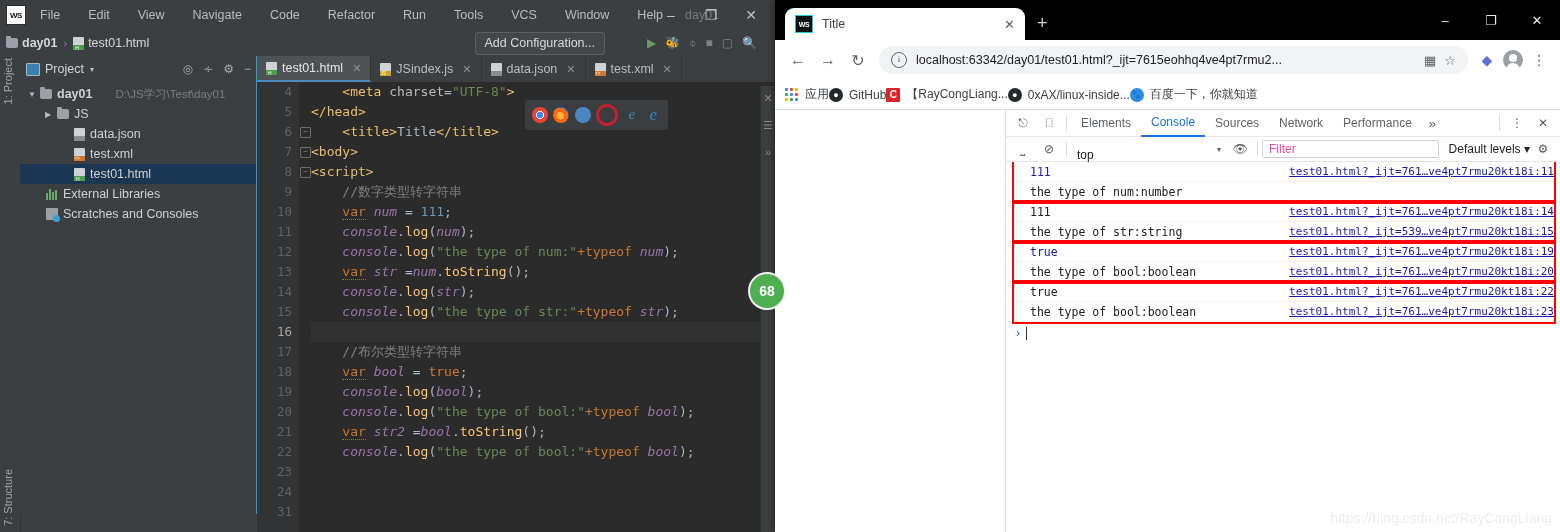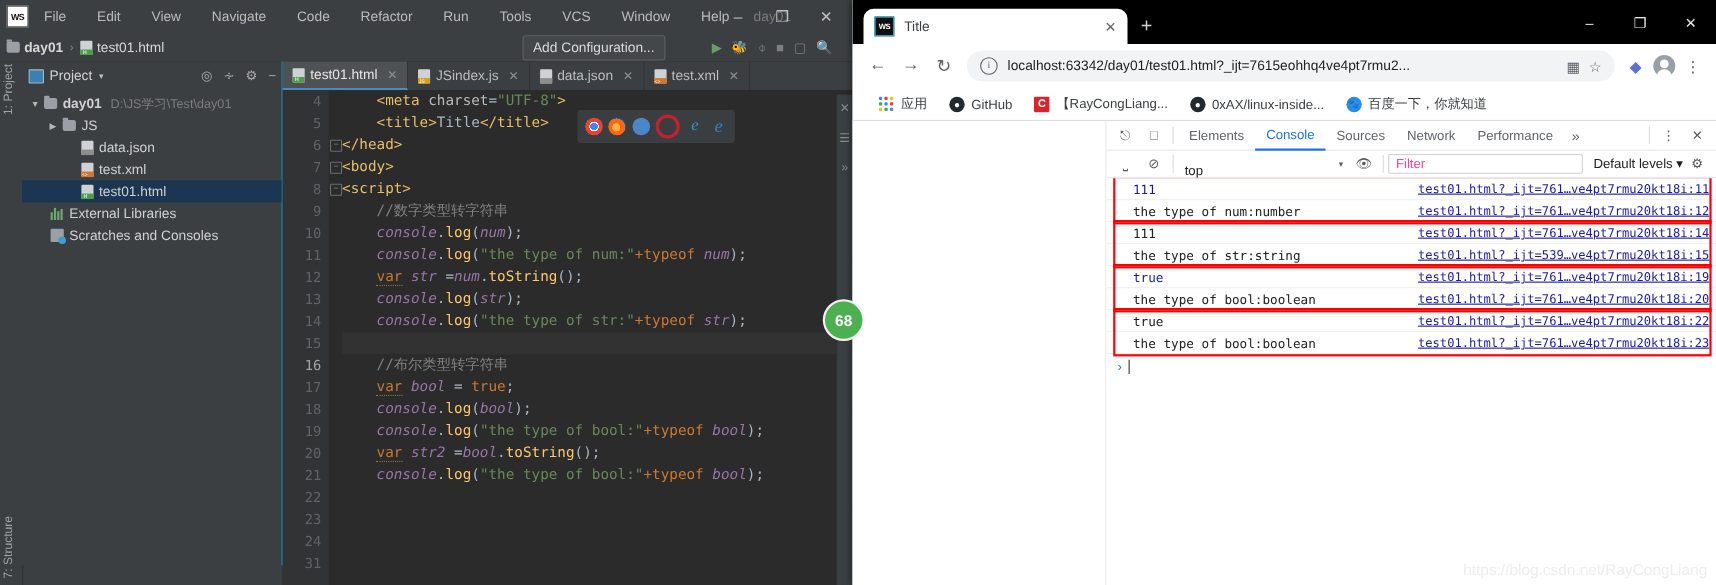--- a/index.html
+++ b/index.html
@@ -51,21 +51,21 @@
   .proj-head .ttl{color:#d0d2d3;font-size:12.5px;margin-left:5px;}
   .sq-ic{width:12px;height:11px;border:1.5px solid #9fb8c8;background:#3c7fb1;border-radius:1px;}
   .caret{color:#c0c0c0;font-size:8px;margin-left:6px;}
   .ph-icons{position:absolute;right:5px;top:0;height:26px;display:flex;align-items:center;gap:10px;color:#a9abac;font-size:12px;}
   .tree{padding-top:2px;}
   .trow{height:20px;display:flex;align-items:center;font-size:12.5px;color:#cfd1d2;padding-left:8px;white-space:nowrap;}
   .trow.sel{background:#1b3652;}
   .trow .arw{width:12px;color:#b4b6b7;font-size:8px;}
   .trow .nm{margin-left:5px;}
   .trow .nm.bold{font-weight:bold;}
-  .trow .path{color:#7b7d7e;margin-left:8px;font-size:11.5px;}
+  .trow .path{color:#7b7d7e;margin-left:23px;font-size:11.5px;}
   .json-ic{width:11px;height:13px;background:#cfd2d4;border-radius:1px;position:relative;}
   .json-ic:after{content:"";position:absolute;left:0;bottom:0;width:11px;height:5px;background:#8d8d8d;}
   .xml-ic{width:11px;height:13px;background:#cfd2d4;border-radius:1px;position:relative;}
   .xml-ic:after{content:"";position:absolute;left:0;bottom:0;width:11px;height:5px;background:#d4772e;}
   .xml-ic:before{content:"<>";position:absolute;left:0.5px;bottom:-1px;font-size:4.5px;color:#fff;z-index:2;line-height:6px;}
   .lib-ic{width:12px;height:12px;position:relative;display:inline-block;}
   .lib-ic i{position:absolute;bottom:0;width:2px;background:#6aab6a;}
   .scr-ic{width:12px;height:12px;background:#9aa0a6;border-radius:1px;position:relative;}
   .scr-ic:after{content:"";position:absolute;right:-2px;bottom:-2px;width:7px;height:7px;border-radius:50%;background:#3c9dd0;}
 
@@ -136,22 +136,22 @@
     padding:0 12px;margin:0 6px;box-sizing:border-box;}
   .omnibox .info{width:14px;height:14px;border:1.4px solid #5f6368;border-radius:50%;color:#5f6368;
     font-size:9px;line-height:12px;text-align:center;margin-right:9px;font-family:"Liberation Serif",serif;}
   .omnibox .url{font-size:12.5px;color:#202124;flex:1;white-space:nowrap;overflow:hidden;}
   .omnibox .tr{color:#5f6368;font-size:13px;margin-left:8px;}
   .tb-ic{width:26px;height:26px;display:flex;align-items:center;justify-content:center;color:#5f6368;font-size:14px;}
   .avatar{width:20px;height:20px;border-radius:50%;background:#9aa0a6;position:relative;}
   .avatar:before{content:"";position:absolute;left:6px;top:4px;width:8px;height:8px;border-radius:50%;background:#fff;}
   .avatar:after{content:"";position:absolute;left:3px;top:13px;width:14px;height:9px;border-radius:7px 7px 0 0;background:#fff;}
 
-  .ch-bookmarks{height:30px;background:#fff;display:flex;align-items:center;padding:0 24px;
-    border-bottom:1px solid #dadce0;box-sizing:border-box;gap:20px;}
+  .ch-bookmarks{height:30px;background:#fff;display:flex;align-items:center;padding:0 10px;
+    border-bottom:1px solid #dadce0;box-sizing:border-box;gap:0;}
   .bm{display:flex;align-items:center;gap:6px;font-size:12px;color:#3c4043;white-space:nowrap;}
   .apps-ic{width:14px;height:14px;display:grid;grid-template-columns:repeat(3,1fr);gap:1px;}
   .apps-ic i{display:block;width:3px;height:3px;background:#4285f4;border-radius:1px;}
   .gh-ic{width:14px;height:14px;border-radius:50%;background:#24292e;color:#fff;font-size:9px;
     display:flex;align-items:center;justify-content:center;}
   .c-ic{width:14px;height:14px;background:#d9232d;color:#fff;font-size:10px;font-weight:bold;
     display:flex;align-items:center;justify-content:center;border-radius:1px;}
   .bd-ic{width:14px;height:14px;border-radius:50%;background:#2b8ce5;color:#fff;font-size:8px;
     display:flex;align-items:center;justify-content:center;}
 
@@ -362,25 +362,26 @@
           </div>
 
           <div class="fold">
             <div class="foldmark" style="top:45px;">−</div>
             <div class="foldmark" style="top:65px;">−</div>
             <div class="foldmark" style="top:85px;">−</div>
           </div>
 
           <div class="codelines">
             <div class="cl"><span class="tk-txt">    </span><span class="tk-tag">&lt;meta</span> <span class="tk-attr">charset</span><span class="tk-txt">=</span><span class="tk-str">"UTF-8"</span><span class="tk-tag">&gt;</span></div>
+            <div class="cl"><span class="tk-tag">&lt;/head&gt;</span></div>
             <div class="cl"><span class="tk-txt">    </span><span class="tk-tag">&lt;title&gt;</span><span class="tk-txt">Title</span><span class="tk-tag">&lt;/title&gt;</span></div>
-            <div class="cl"><span class="tk-tag">&lt;/head&gt;</span></div>
             <div class="cl"><span class="tk-tag">&lt;body&gt;</span></div>
             <div class="cl"><span class="tk-tag">&lt;script&gt;</span></div>
             <div class="cl"><span class="tk-com">    //数字类型转字符串</span></div>
+            <div class="cl"><span class="tk-txt">    </span><span class="tk-kw wavy">var</span><span class="tk-txt"> </span><span class="tk-var">num</span><span class="tk-txt"> = </span><span class="tk-num">111</span><span class="tk-txt">;</span></div>
             <div class="cl"><span class="tk-txt">    </span><span class="tk-var">console</span><span class="tk-txt">.</span><span class="tk-fn">log</span><span class="tk-txt">(</span><span class="tk-var">num</span><span class="tk-txt">);</span></div>
             <div class="cl"><span class="tk-txt">    </span><span class="tk-var">console</span><span class="tk-txt">.</span><span class="tk-fn">log</span><span class="tk-txt">(</span><span class="tk-str">"the type of num:"</span><span class="tk-kw">+typeof</span><span class="tk-txt"> </span><span class="tk-var">num</span><span class="tk-txt">);</span></div>
             <div class="cl"><span class="tk-txt">    </span><span class="tk-kw wavy">var</span><span class="tk-txt"> </span><span class="tk-var">str</span><span class="tk-txt"> =</span><span class="tk-var">num</span><span class="tk-txt">.</span><span class="tk-fn">toString</span><span class="tk-txt">();</span></div>
             <div class="cl"><span class="tk-txt">    </span><span class="tk-var">console</span><span class="tk-txt">.</span><span class="tk-fn">log</span><span class="tk-txt">(</span><span class="tk-var">str</span><span class="tk-txt">);</span></div>
             <div class="cl"><span class="tk-txt">    </span><span class="tk-var">console</span><span class="tk-txt">.</span><span class="tk-fn">log</span><span class="tk-txt">(</span><span class="tk-str">"the type of str:"</span><span class="tk-kw">+typeof</span><span class="tk-txt"> </span><span class="tk-var">str</span><span class="tk-txt">);</span></div>
             <div class="cl cur">&nbsp;</div>
             <div class="cl"><span class="tk-com">    //布尔类型转字符串</span></div>
             <div class="cl"><span class="tk-txt">    </span><span class="tk-kw wavy">var</span><span class="tk-txt"> </span><span class="tk-var">bool</span><span class="tk-txt"> = </span><span class="tk-kw">true</span><span class="tk-txt">;</span></div>
             <div class="cl"><span class="tk-txt">    </span><span class="tk-var">console</span><span class="tk-txt">.</span><span class="tk-fn">log</span><span class="tk-txt">(</span><span class="tk-var">bool</span><span class="tk-txt">);</span></div>
             <div class="cl"><span class="tk-txt">    </span><span class="tk-var">console</span><span class="tk-txt">.</span><span class="tk-fn">log</span><span class="tk-txt">(</span><span class="tk-str">"the type of bool:"</span><span class="tk-kw">+typeof</span><span class="tk-txt"> </span><span class="tk-var">bool</span><span class="tk-txt">);</span></div>
@@ -529,21 +530,20 @@
         </div>
 
         <div class="console-body">
 
           <div class="c-row">
             <span class="msg num">111</span>
             <span class="src">test01.html?_ijt=761…ve4pt7rmu20kt18i:11</span>
           </div>
           <div class="c-row">
             <span class="msg">the type of num:number</span>
-            <span class="src">test01.html?_ijt=761…ve4pt7rmu20kt18i:12</span>
           </div>
           <div class="c-row">
             <span class="msg">111</span>
             <span class="src">test01.html?_ijt=761…ve4pt7rmu20kt18i:14</span>
           </div>
           <div class="c-row">
             <span class="msg">the type of str:string</span>
             <span class="src">test01.html?_ijt=539…ve4pt7rmu20kt18i:15</span>
           </div>
           <div class="c-row">

